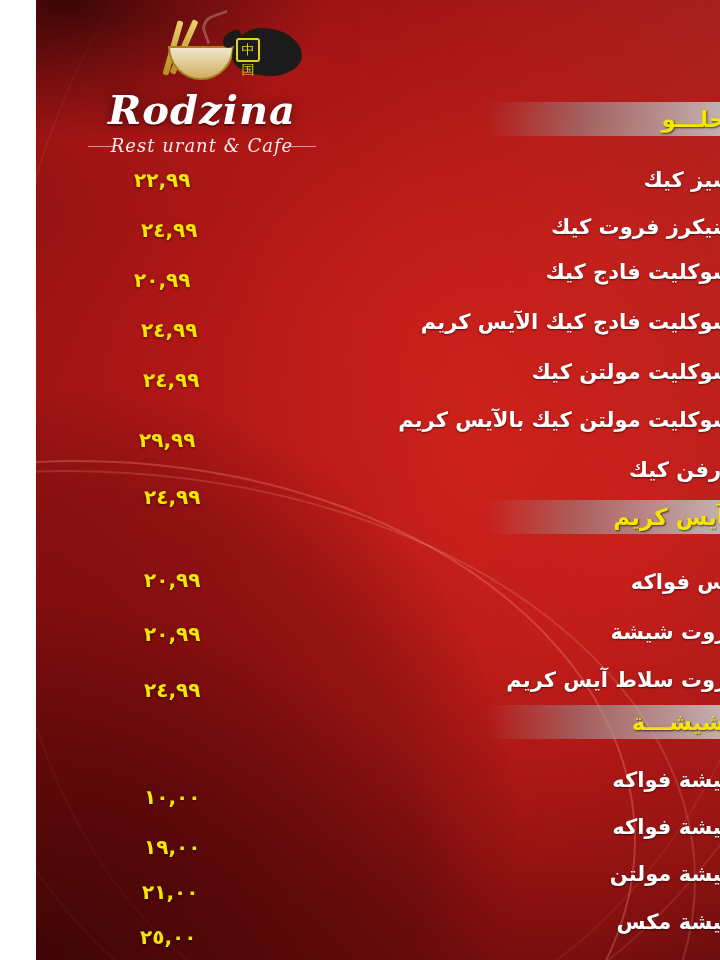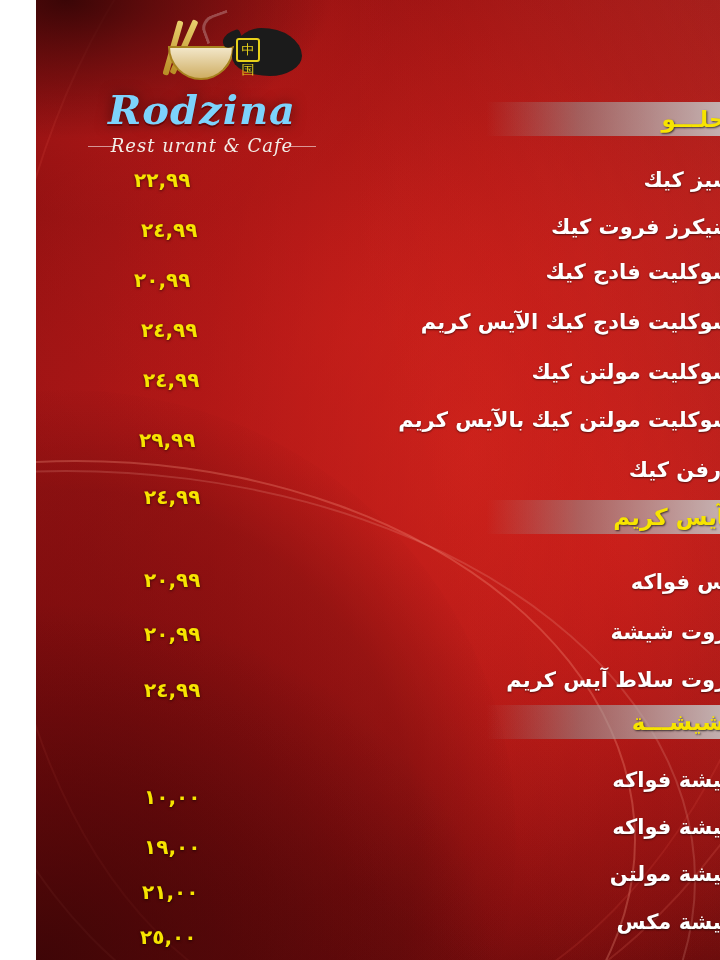--- a/index.html
+++ b/index.html
@@ -127,21 +127,21 @@
     border-radius: 50% 0 0 0;
     transform: rotate(-20deg);
   }
   .logo-name {
     position: relative;
     font-family: "DejaVu Serif", "Liberation Serif", serif;
     font-weight: bold;
     font-style: italic;
     font-size: 40px;
     letter-spacing: 1px;
-    color: #7dd3fc;
+    color: #ffffff;
     text-shadow: 0 2px 0 #6b0606, 0 0 14px rgba(0,0,0,0.5);
     direction: ltr;
     margin-top: -4px;
     text-align: center;
   }
   .logo-sub {
     direction: ltr;
     font-family: "DejaVu Serif", "Liberation Serif", serif;
     font-style: italic;
     font-size: 18px;

